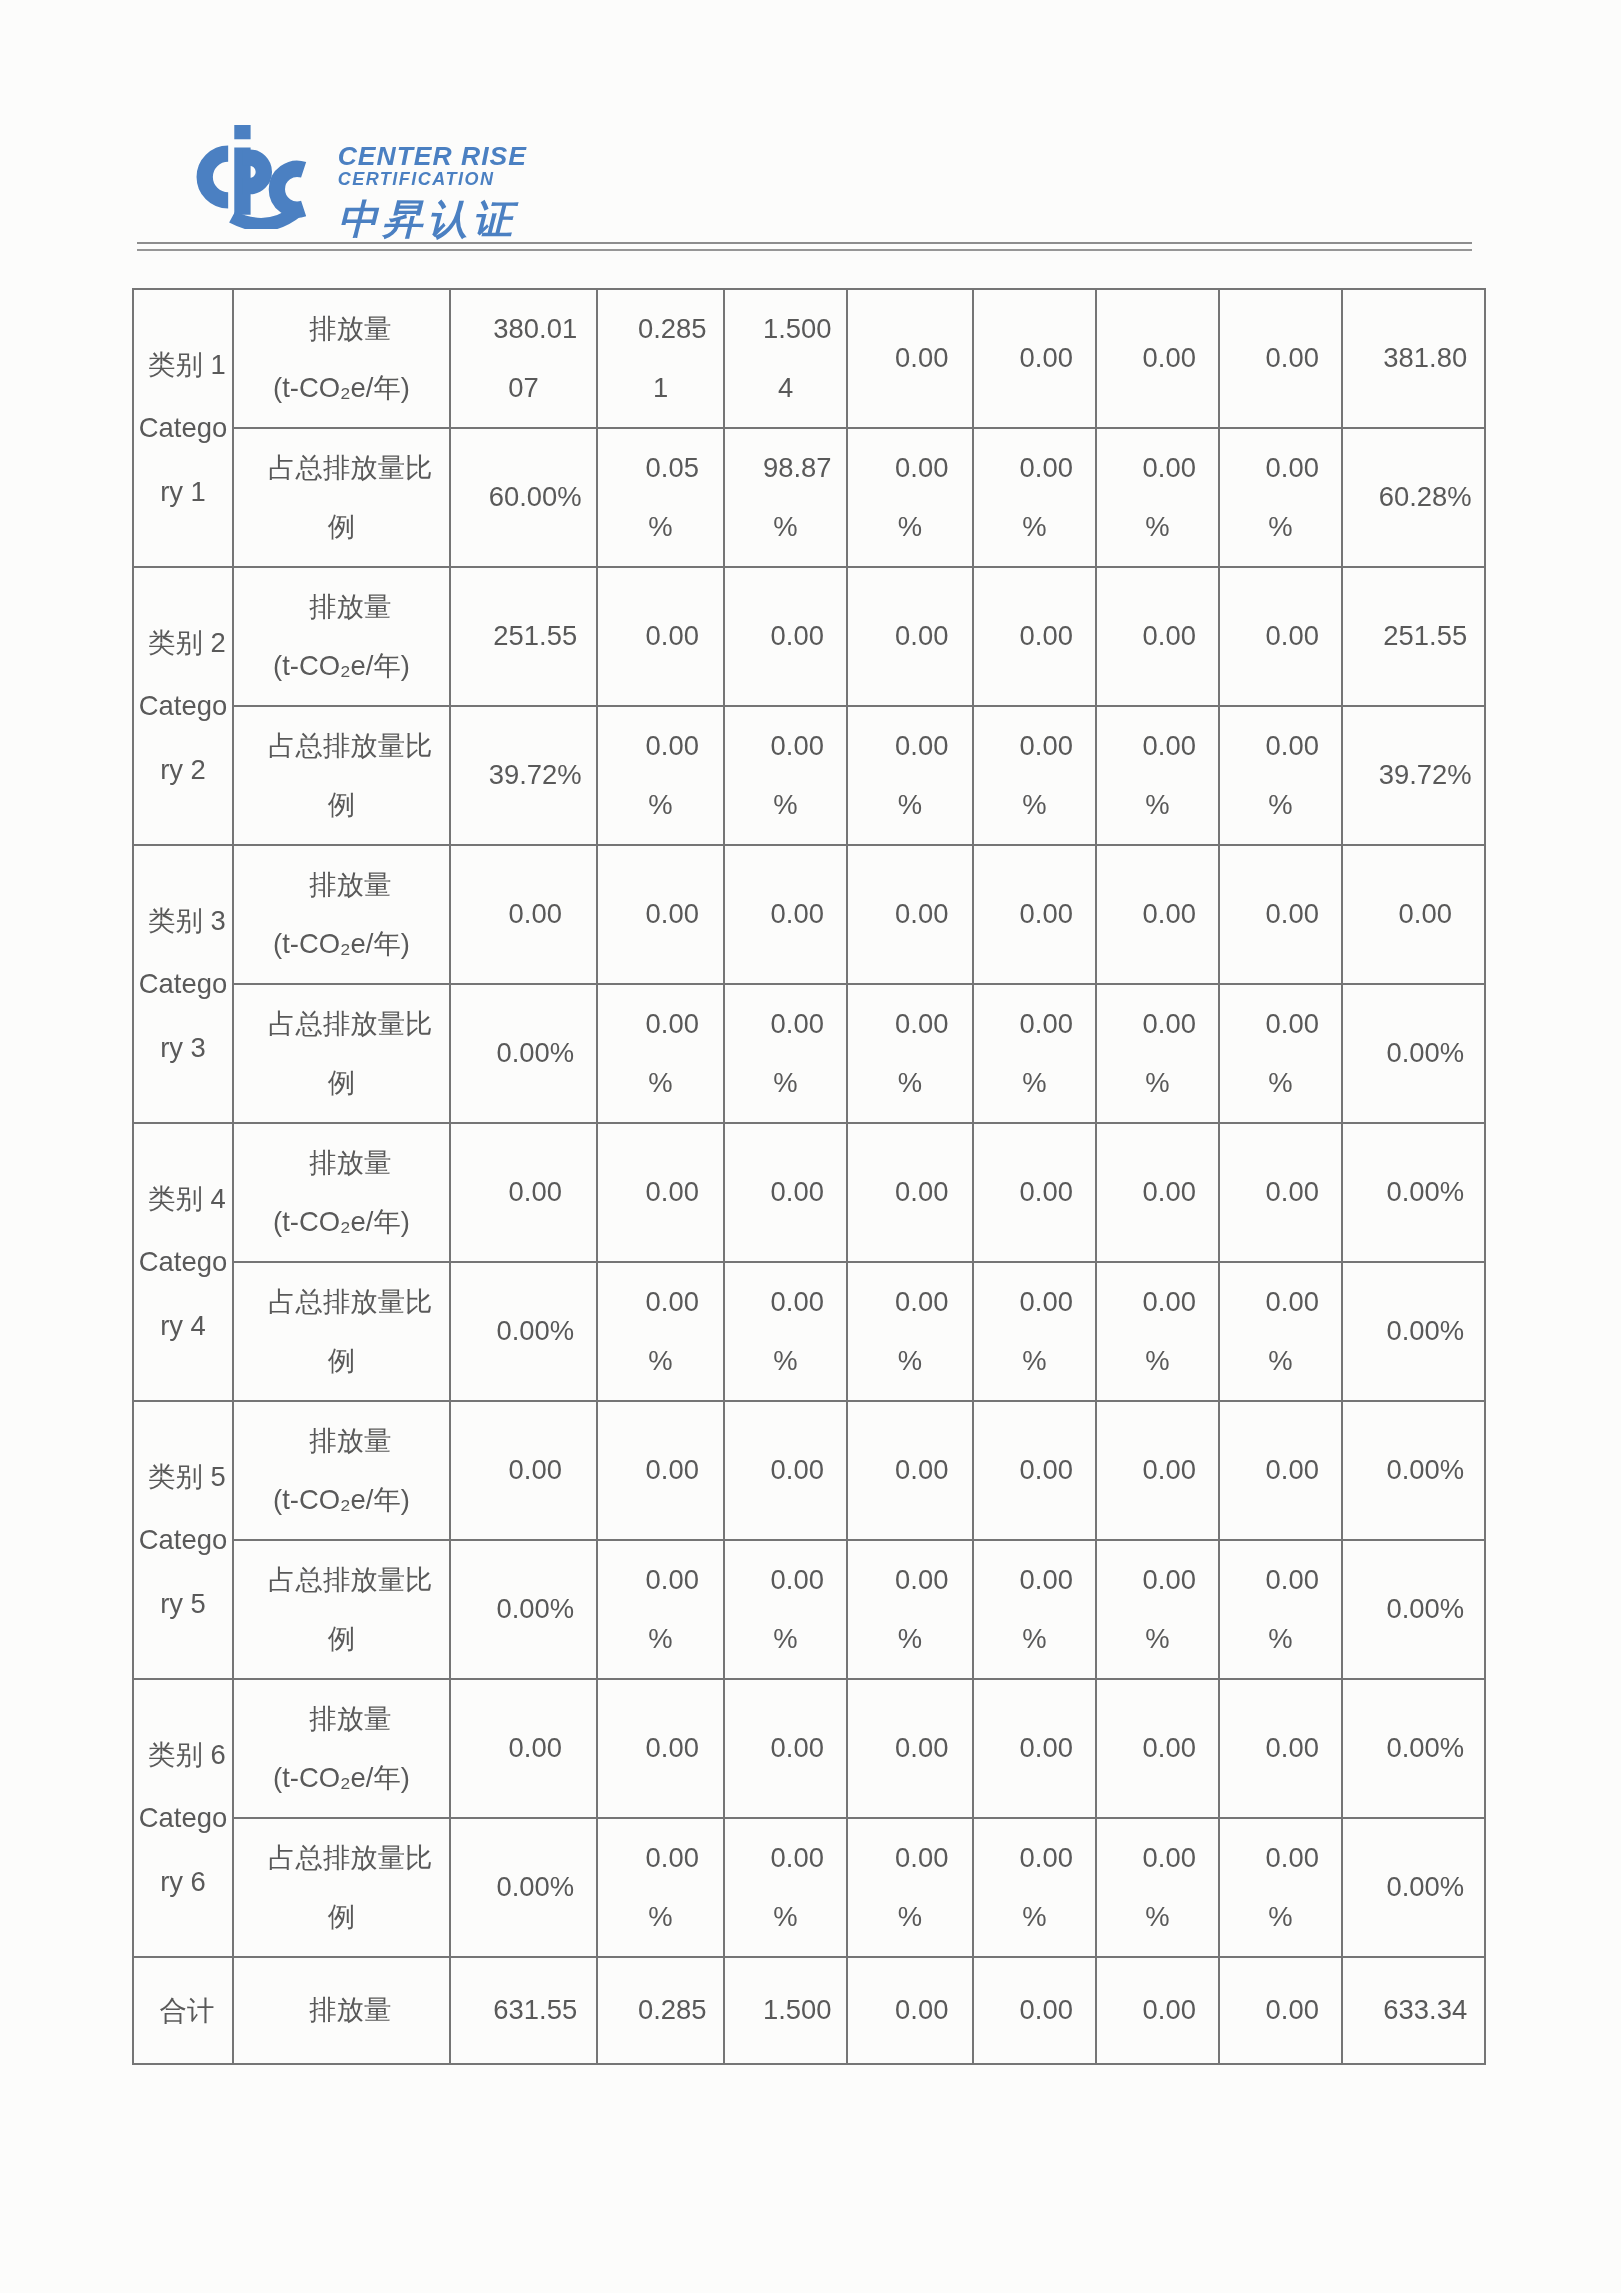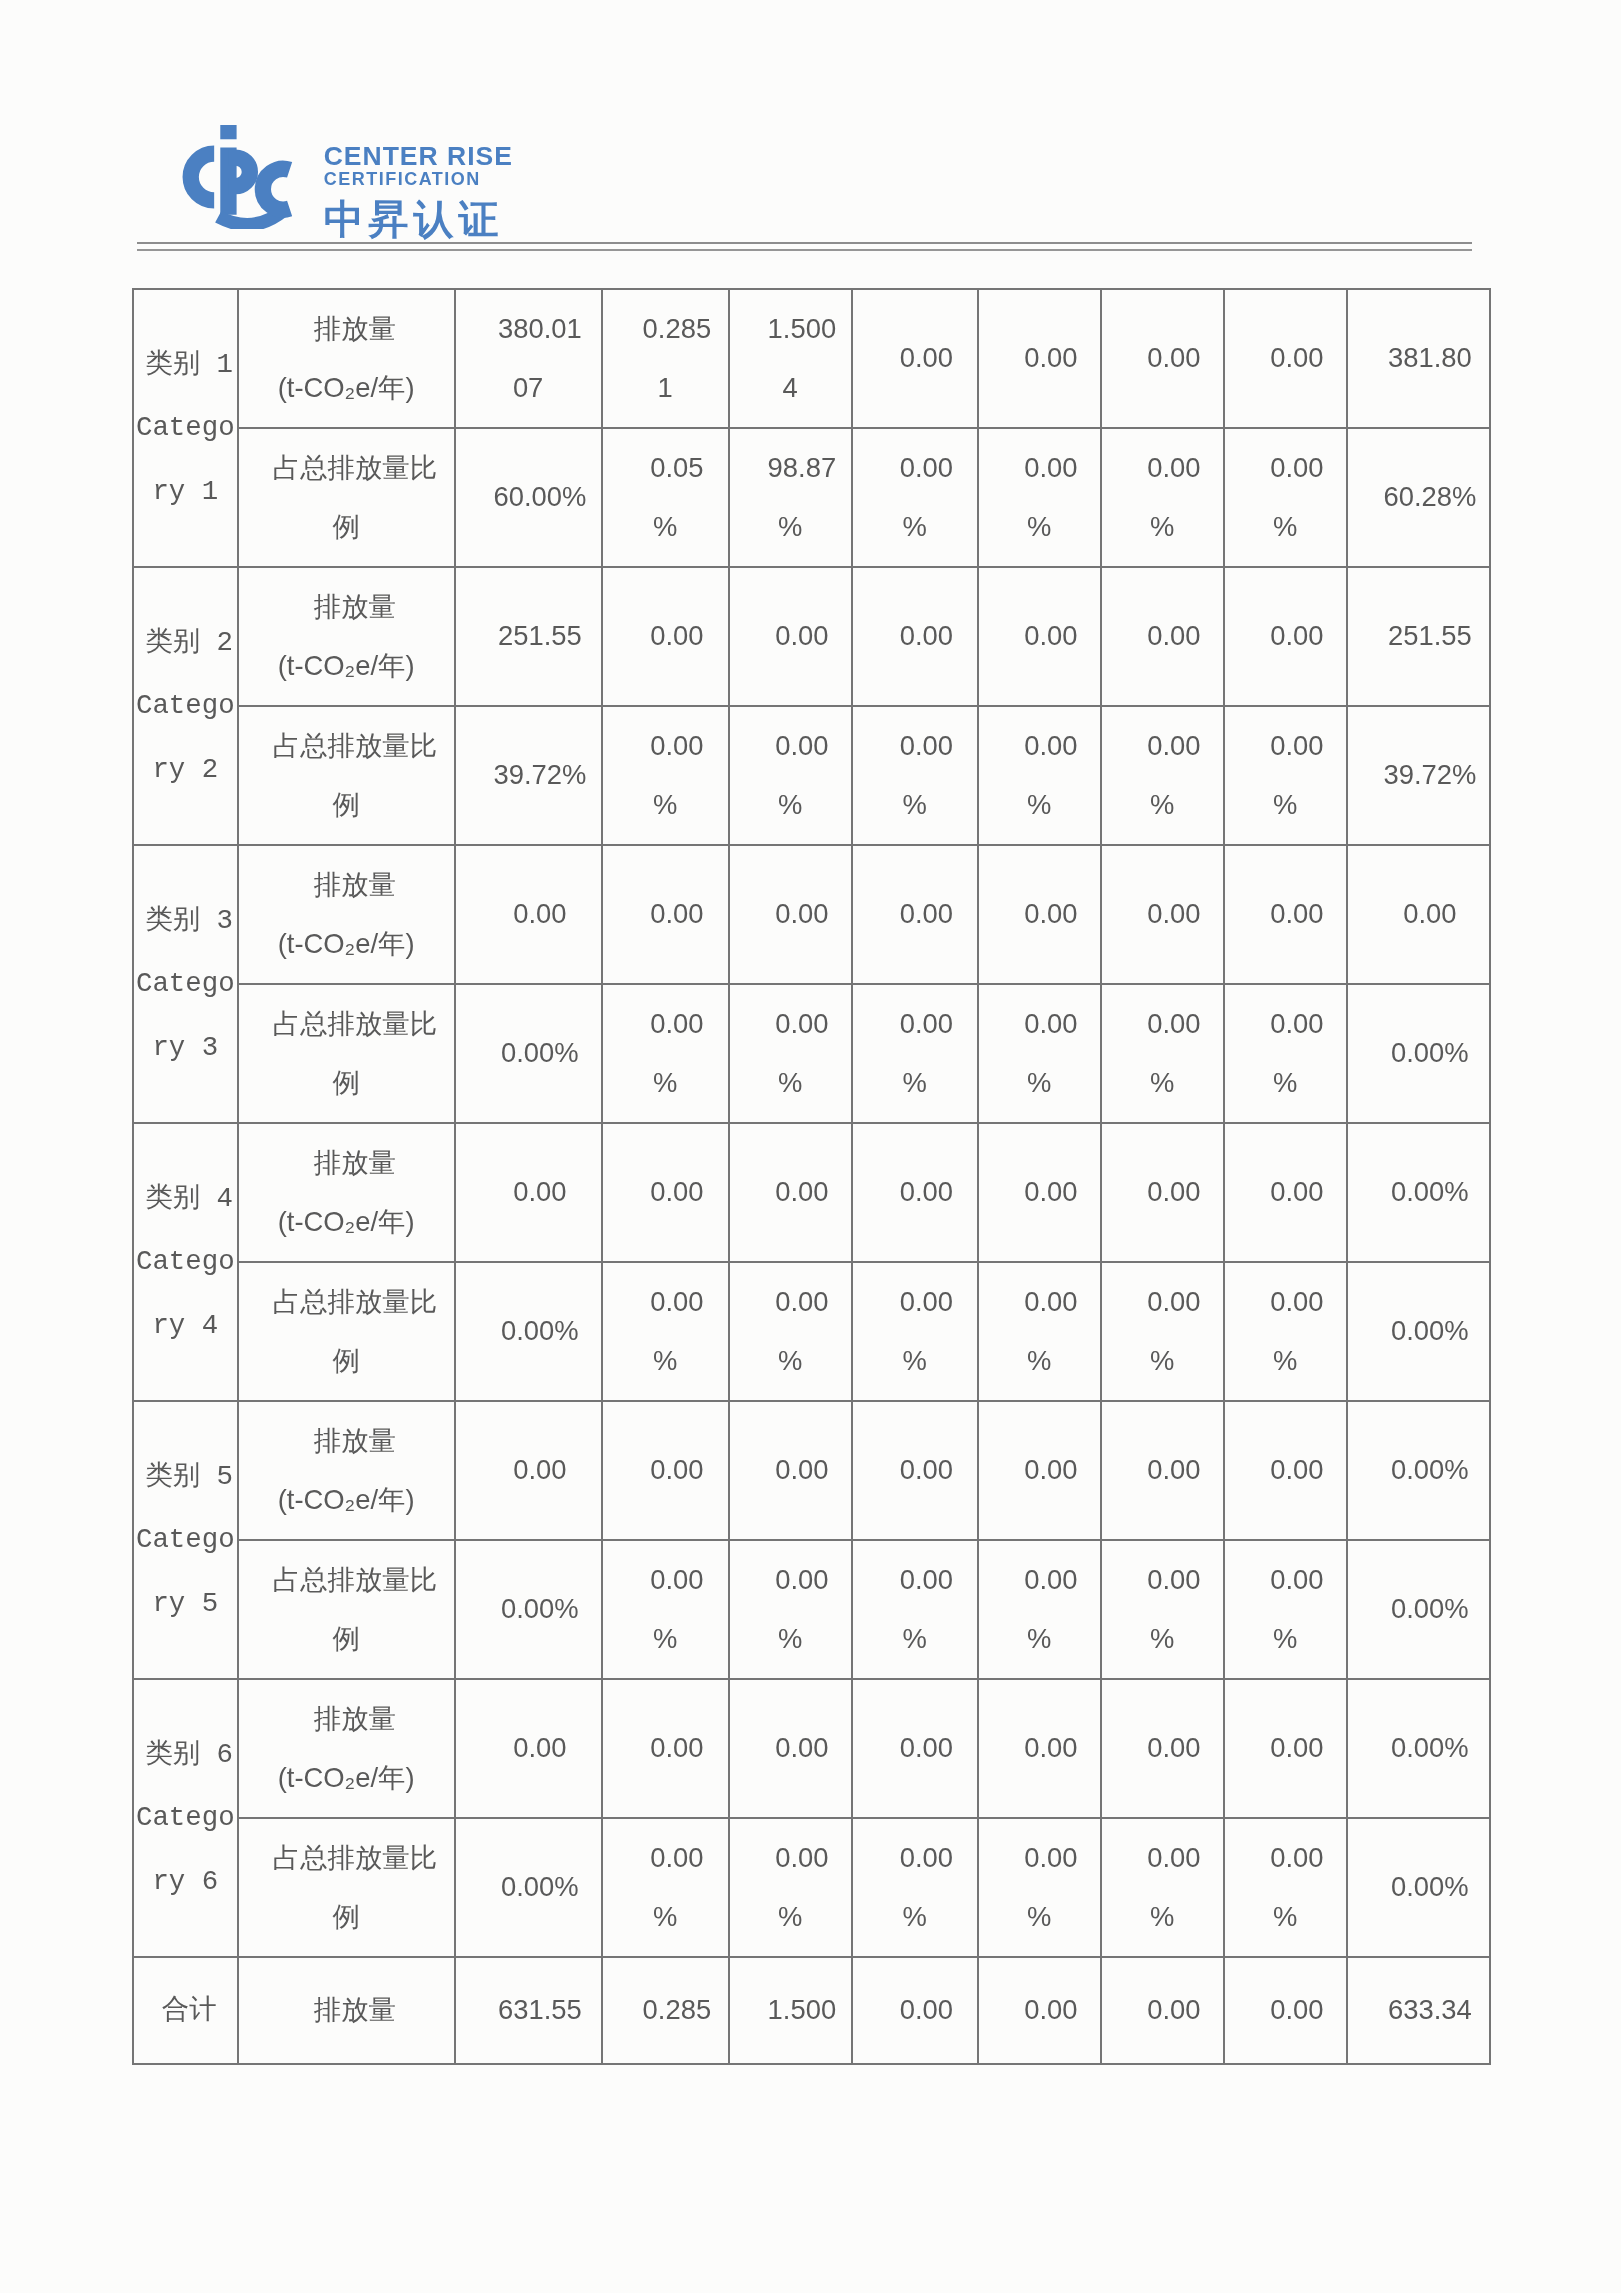--- a/index.html
+++ b/index.html
@@ -5,22 +5,22 @@
   html,body { margin:0; padding:0; background:#ffffff; }
   .page {
     position:relative;
     width:1621px; height:2294px;
     background:#fcfcfb;
     font-family:"Liberation Sans","DejaVu Sans",sans-serif;
     overflow:hidden;
   }
   
   .logo {
-    position:absolute; left:155px; top:125px;
-    display:flex; align-items:flex-start; gap:15.7px;
+    position:absolute; left:169px; top:125px;
+    display:flex; align-items:flex-start; gap:15.7px;font-style:italic;
   }
   .logo-mark { width:153px; height:104px; flex:0 0 auto; }
   .logo-text { display:flex; flex-direction:column; padding-top:17.6px; }
   .logo-en1 { font-size:26.5px; font-weight:bold; letter-spacing:1px; line-height:1.0; }
   .logo-en2 { font-size:18px; font-weight:bold; letter-spacing:1.5px; line-height:1.15; }
   .logo-cn  { font-size:40px; font-weight:bold; letter-spacing:4.9px; line-height:1.15; margin-top:6px; }
   
   .divider {
     position:absolute; left:137px; top:242px; width:1335px; height:4.9px;
     border-top:2px solid #8d8d8d; border-bottom:2px solid #969696;
@@ -33,21 +33,21 @@
     text-align:center; vertical-align:middle;
     font-size:27.4px; color:#595959;
     line-height:2.15;
     white-space:pre-line;
     padding:0 2px;
     text-indent:23.5px;
     overflow:hidden;
   }
   tr.block-row { height:139px; }
   tr.total-row { height:107px; }
-  td.cat { text-indent:7.8px; line-height:2.3;font-family:Liberation Mono, monospace; }
+  td.cat { text-indent:7.8px; line-height:2.3; }
   td.lbl { text-indent:17.6px;margin-top:44px; }
 </style>
 </head>
 <body>
 
 <div class="page">
 
   <div class="logo">
     <svg class="logo-mark" viewBox="0 0 150 102" xmlns="http://www.w3.org/2000/svg">
       <g fill="none" stroke="#4b80c2" stroke-width="16">

